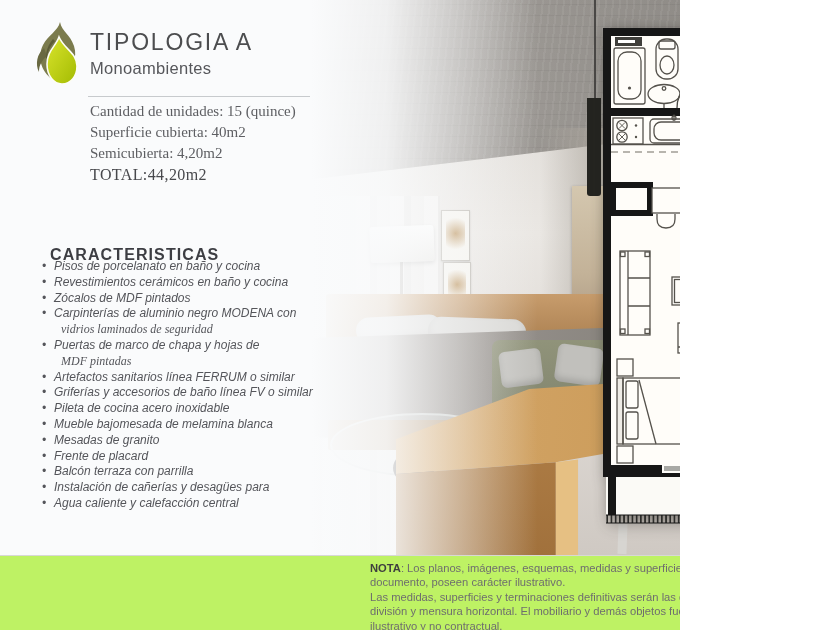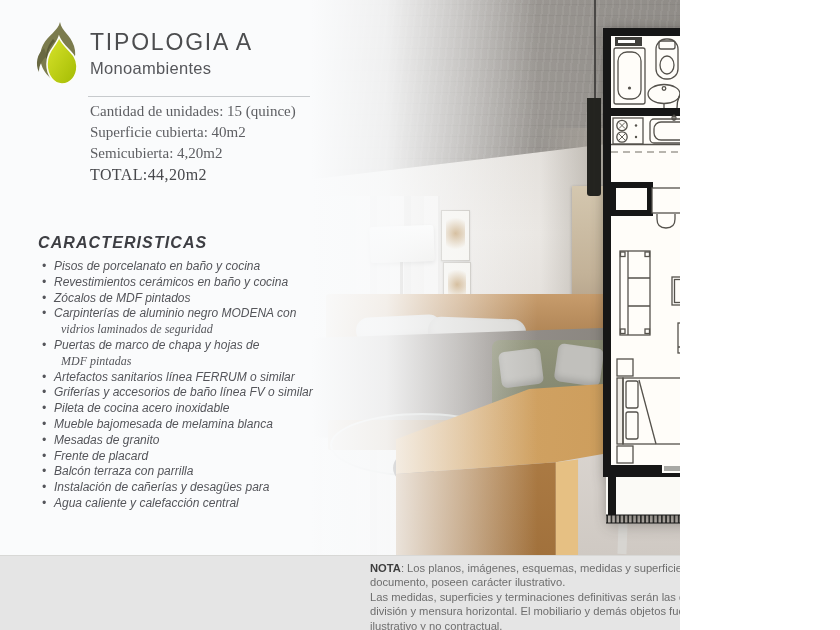--- a/index.html
+++ b/index.html
@@ -1,16 +1,16 @@
 <!DOCTYPE html>
 <html><head>
 <meta charset="utf-8">
 <style>
   html,body{margin:0;padding:0;background:#ffffff;}
-  #stage{position:relative;width:680px;height:630px;overflow:hidden;background:#e5e5e5;
+  #stage{position:relative;width:680px;height:630px;overflow:hidden;background:#bef264;
          font-family:"Liberation Sans",sans-serif;}
 
   
   .photo{position:absolute;left:0;top:0;width:840px;height:555px;overflow:hidden;
          border-bottom:1px solid #d8d8d6;background:#e7e4e0;}
   .wall-base{position:absolute;inset:0;
          background:linear-gradient(180deg,#dad6d1 0%,#eae7e3 42%,#ded9d4 72%,#cfc9c3 100%);}
   .ceiling{position:absolute;inset:0;
          background:
            radial-gradient(circle at 62% 18%, rgba(255,255,255,.12), transparent 55%),
@@ -87,21 +87,21 @@
 
   
   .logo{position:absolute;left:33px;top:21px;width:50px;height:72px;}
   .title{position:absolute;left:90px;top:29px;margin:0;font-size:23px;font-weight:400;
          letter-spacing:1.8px;color:#4c4d4f;}
   .subtitle{position:absolute;left:90px;top:59px;font-size:16.5px;color:#56575b;letter-spacing:.3px;}
   .divider{position:absolute;left:88px;top:96px;width:222px;height:1px;background:#c7cacd;}
   .summary{position:absolute;left:90px;top:101px;font-size:15px;line-height:21px;color:#5d5e62;}
   .summary p{margin:0;font-family:Liberation Serif, serif;}
   .summary .total{font-size:16px;color:#47484c;letter-spacing:.4px;}
-  .feat-head{position:absolute;left:38px;top:234px;margin:0;font-size:16px;font-style:italic;
+  .feat-head{position:absolute;left:38px;top:234px;margin:12px;font-size:16px;
          font-weight:600;letter-spacing:1.1px;color:#3d3e43;}
   .features{position:absolute;left:42px;top:259px;width:335px;margin:0;padding:0;list-style:none;
          font-style:italic;font-size:12px;line-height:15.8px;color:#54555a;}
   .features li{position:relative;padding-left:12px;margin:0;}
   .features li::before{content:"\2022";position:absolute;left:0;top:0;color:#54555a;}
   .features .l2{display:block;padding-left:7px;font-family:Liberation Serif, serif;}
 
   
   .note{position:absolute;left:370px;top:561px;width:452px;font-size:11.2px;line-height:14.4px;
         color:#6e6e6e;}

